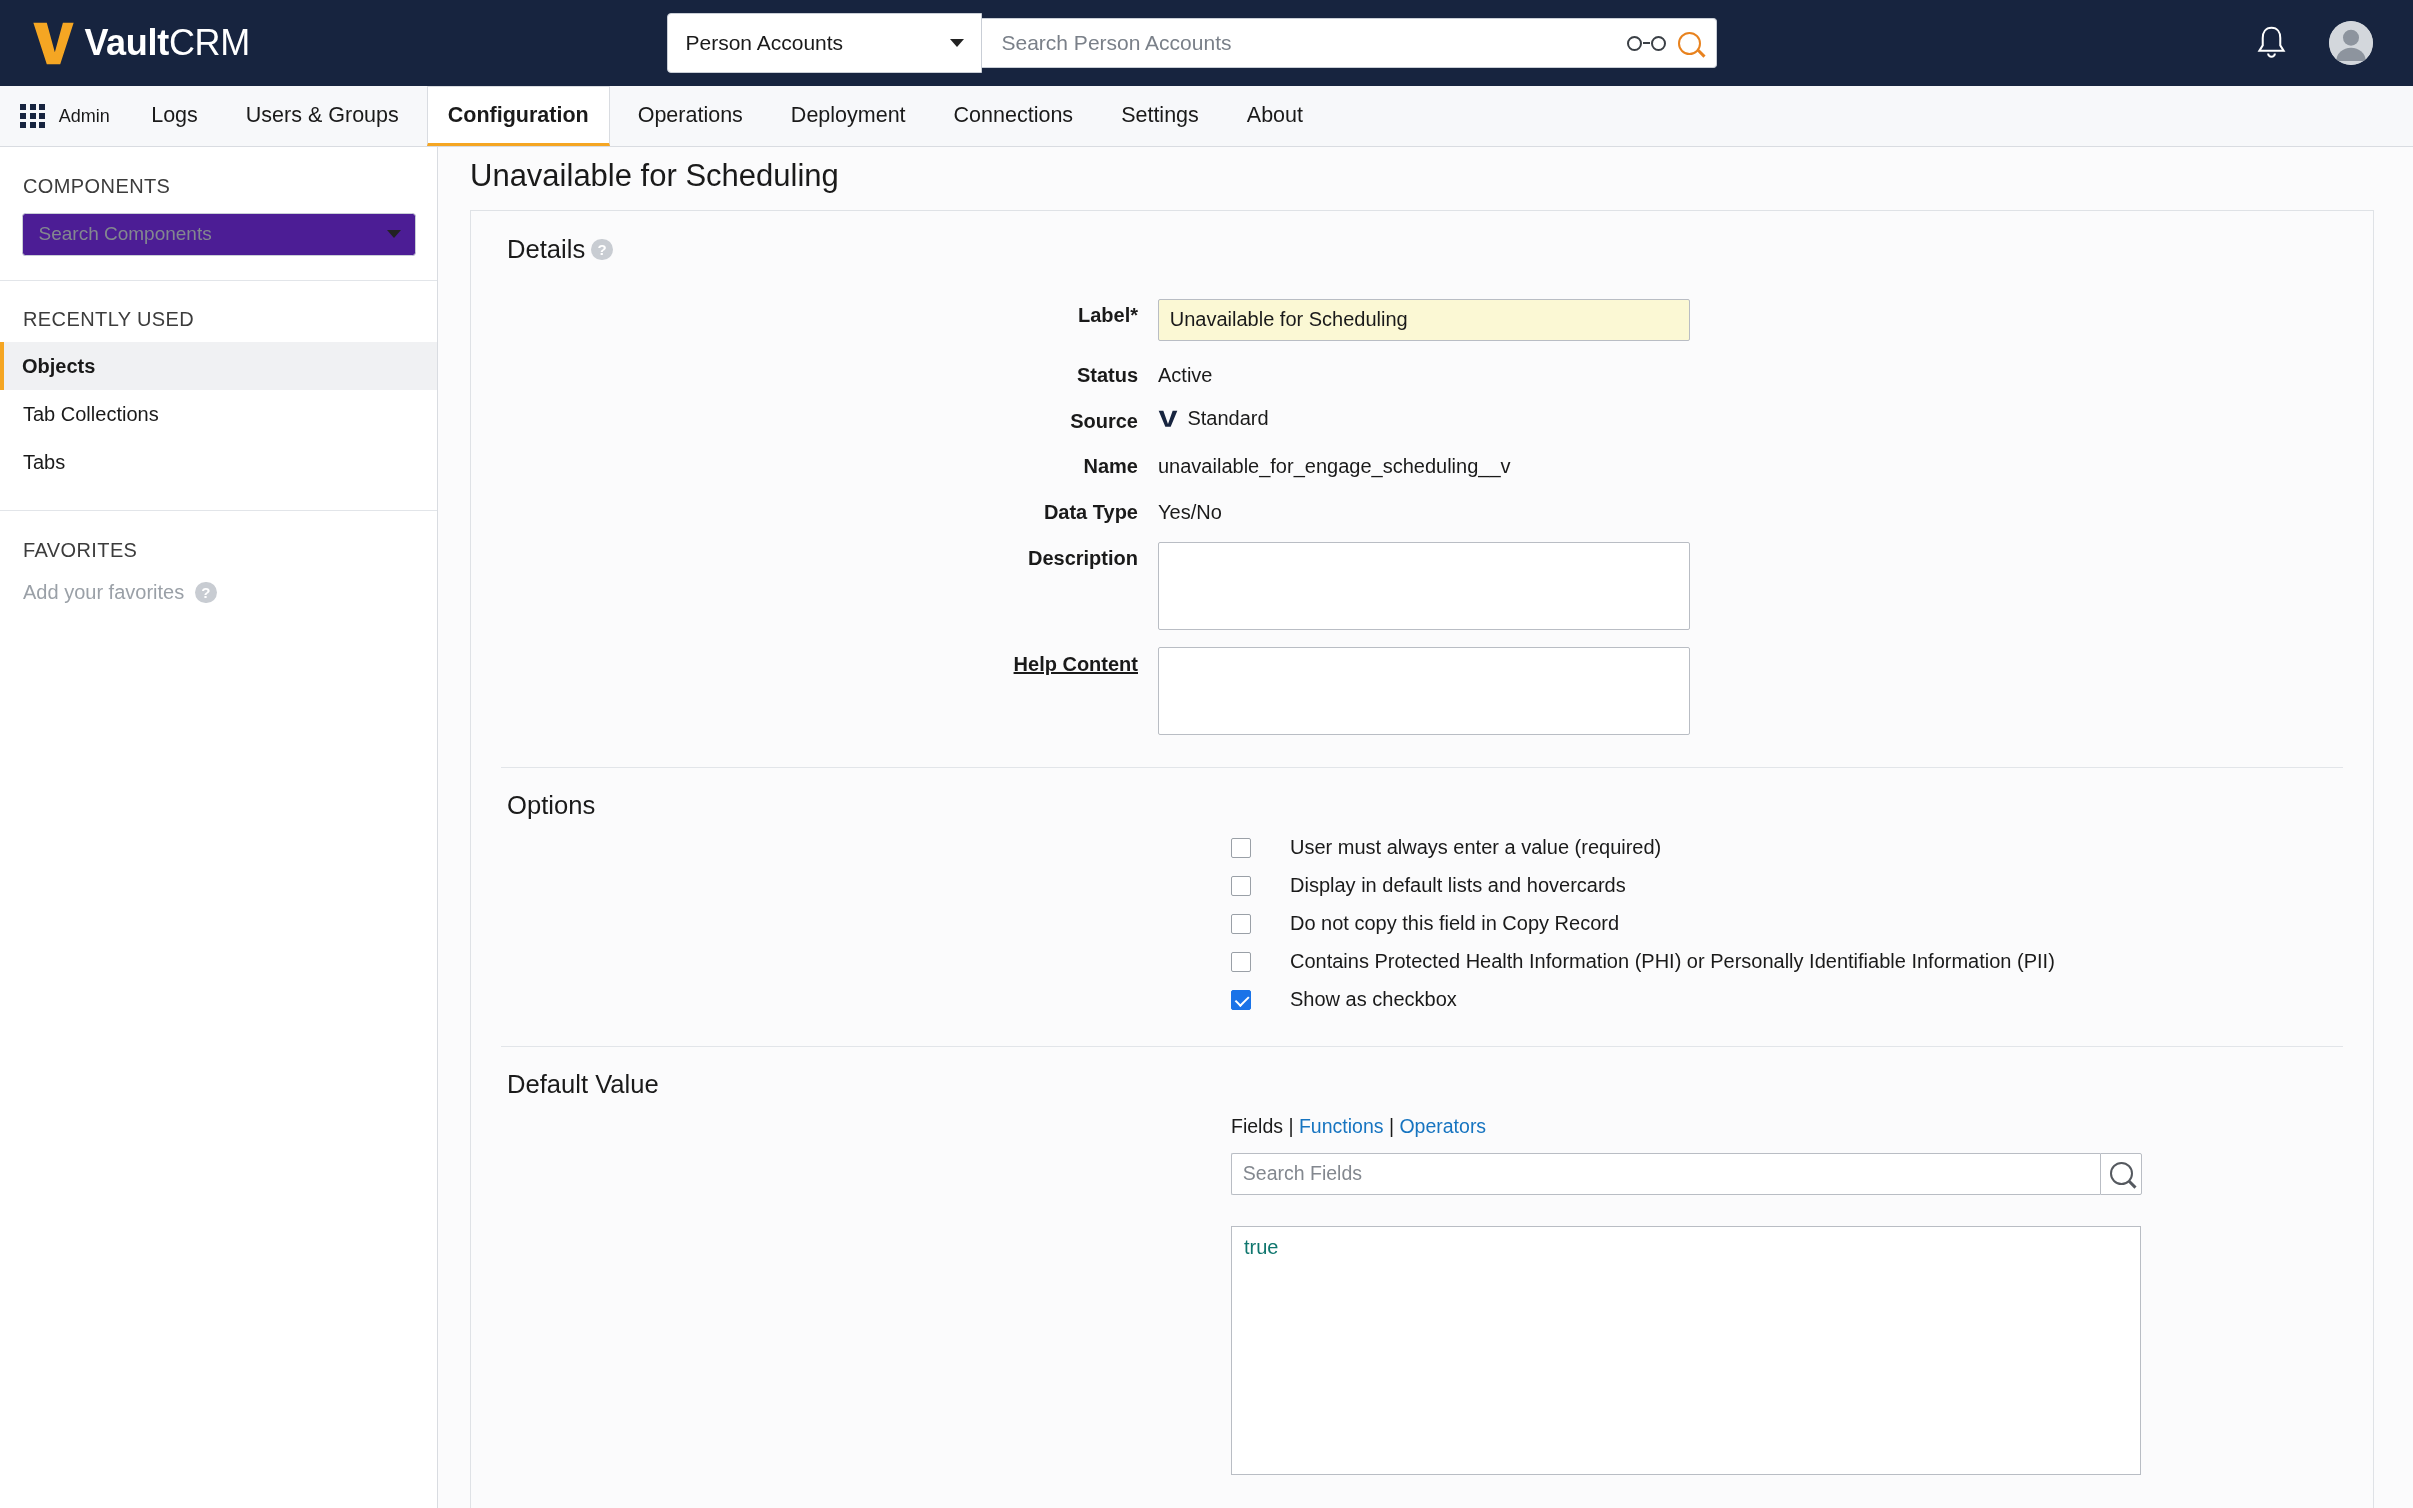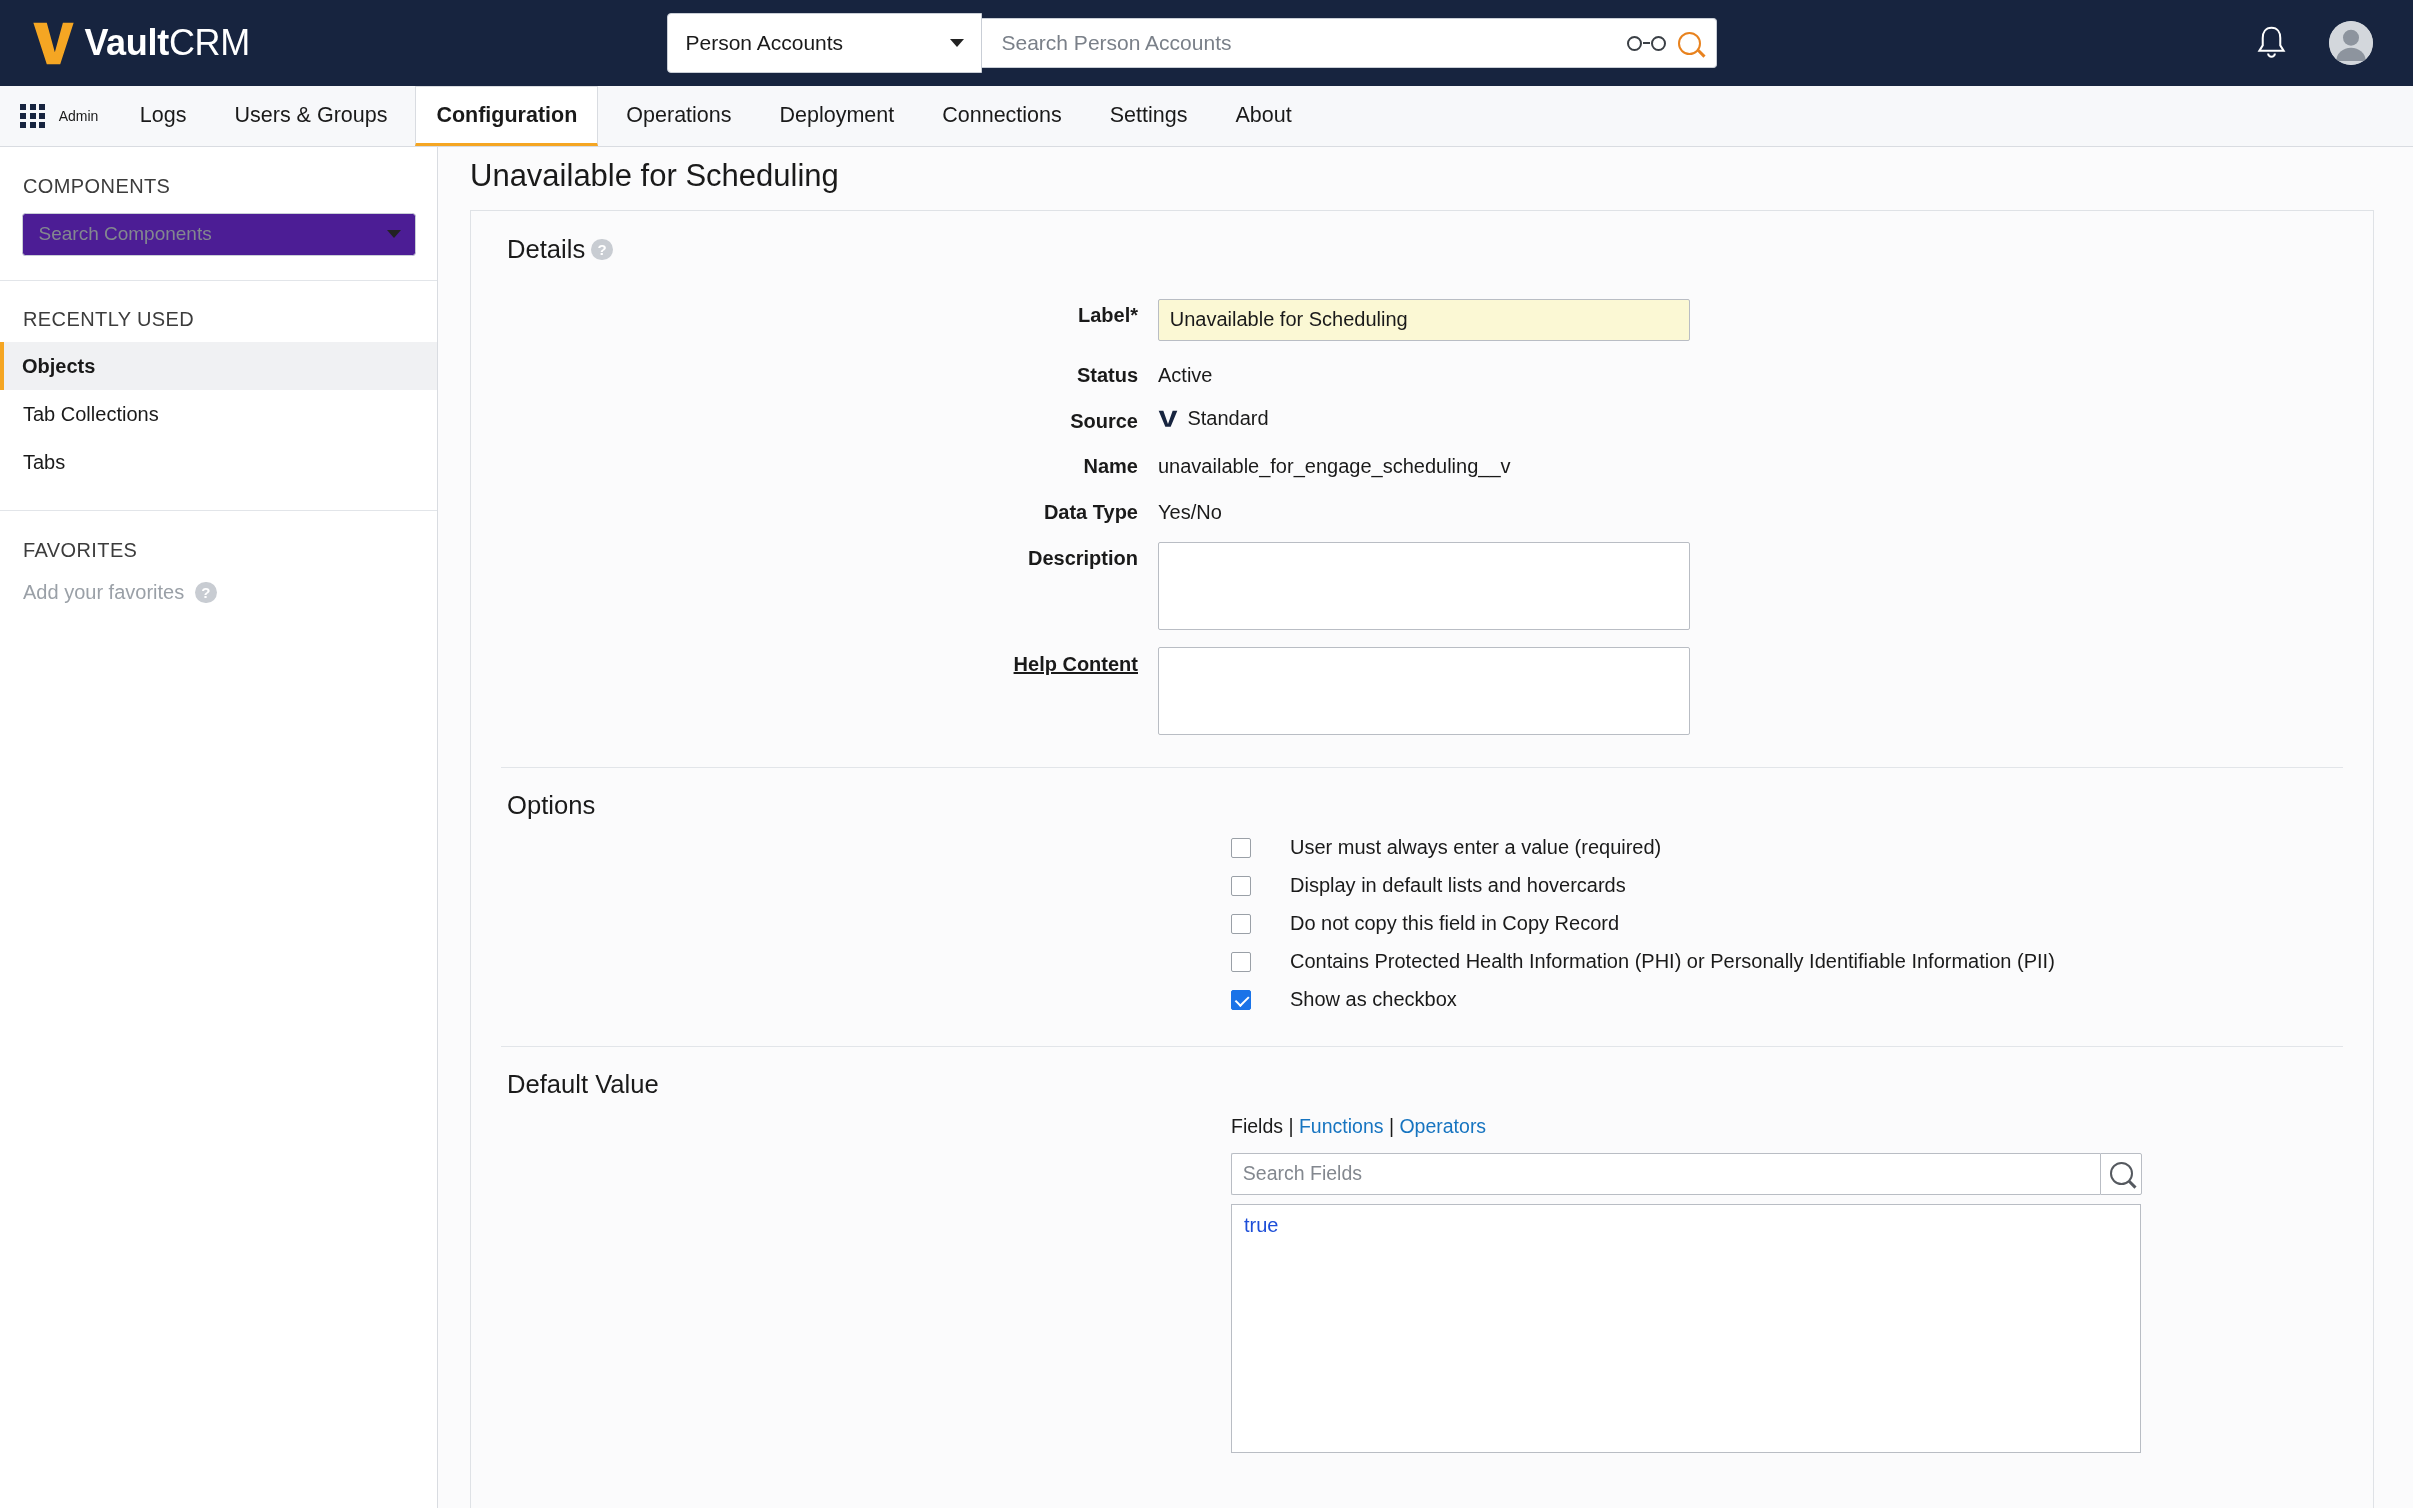--- a/index.html
+++ b/index.html
@@ -81,21 +81,21 @@
     height: 61px;
     background: #f7f8fa;
     border-bottom: 0.7px solid #d9dce1;
     display: flex;
     align-items: stretch;
     padding-left: 15px;
   }
   .grid-icon-wrap { display: flex; align-items: center; gap: 13.5px; padding: 0 17.5px 0 5.4px; }
   .grid-icon { display: grid; grid-template-columns: repeat(3, 6px); gap: 3.4px; }
   .grid-icon i { width: 6px; height: 6px; background: #17243f; display:block; }
-  .admin-label { font-size: 14px; color: #1a1a1a; }
+  .admin-label { font-size: 18px; color: #1a1a1a; }
   .nav-item {
     display: flex; align-items: center;
     padding: 0 20px;
     font-size: 21.5px; color: #1a1a1a;
     cursor: pointer;
     border-bottom: 2.7px solid transparent;
     margin: 0 4px;
   }
   .nav-item.active {
     font-weight: bold;
@@ -268,23 +268,23 @@
     border: 0.7px solid #b9bdc4;
     border-radius: 0 2px 2px 0;
     background: #fff;
     display: flex; align-items: center; justify-content: center;
   }
   .dv-editor {
     margin-left: 760px;
     width: 910px; height: 249px;
     border: 0.7px solid #b9bdc4;
     background: #fff;
-    margin-top: 9px;
+    margin-top: 31px;
     padding: 9.4px 12px;
-    font-size: 20px; color: #1d4ed8;
+    font-size: 20px; color: #0f766e;
   }
 
   .mag {
     width: 23px; height: 23px;
     border: 2.7px solid #e8821e; border-radius: 50%;
     position: relative; display:inline-block;
   }
   .mag::after {
     content: ""; position: absolute;
     width: 2.7px; height: 9.4px; background: #e8821e;

